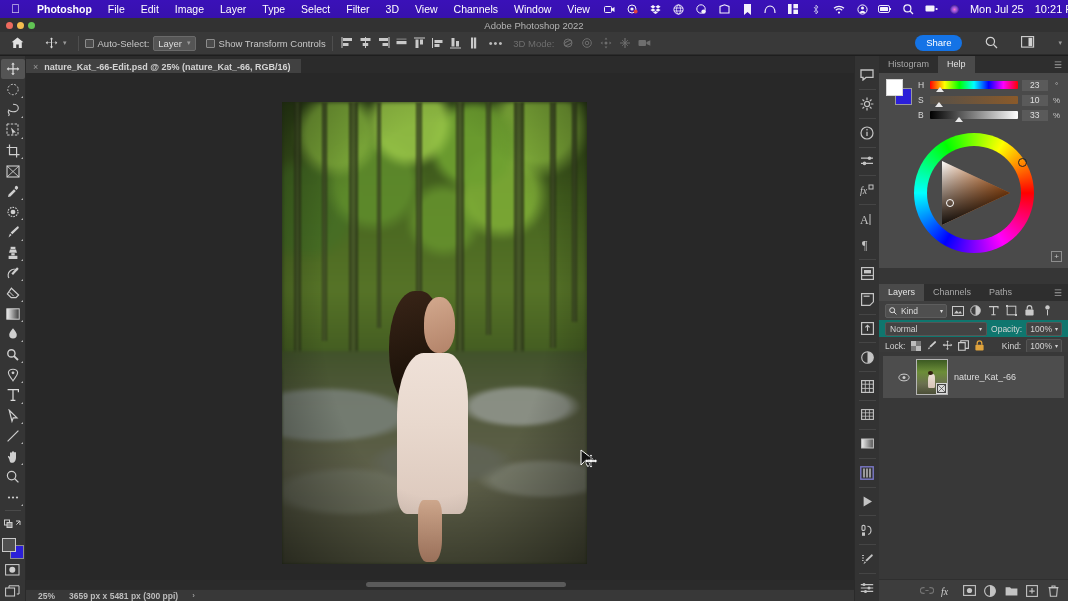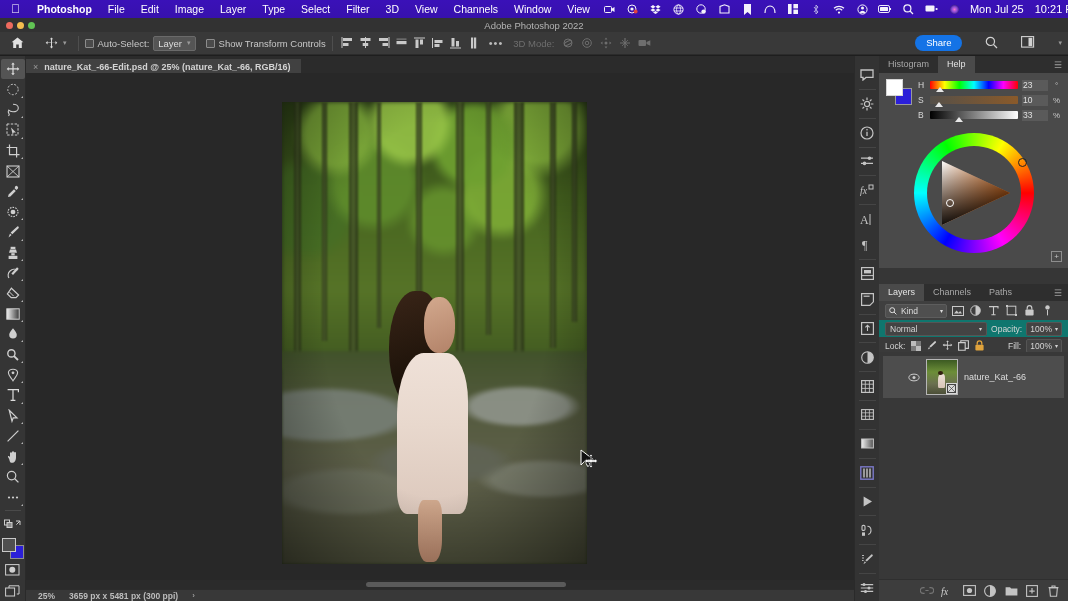--- a/index.html
+++ b/index.html
@@ -260,21 +260,21 @@
   .strack.h { background: linear-gradient(90deg,#f00,#ff0,#0f0,#0ff,#00f,#f0f,#f00); }
   .strack.s { background: linear-gradient(90deg,#555049,#8a5a2a); }
   .strack.b { background: linear-gradient(90deg,#000,#fff); }
   .sthumb {
     position: absolute; top: 6px; width: 0; height: 0; margin-left: -4px;
     border-left: 4px solid transparent; border-right: 4px solid transparent;
     border-bottom: 5px solid #e8e8e8;
   }
   .sval {
     width: 26px; height: 11px; background: #5a5a5a; color: #e0e0e0;
-    font-size: 8.5px; text-align: left; padding-left: 1px; line-height: 11px;
+    font-size: 8.5px; text-align: left; padding-left: 8px; line-height: 11px;
   }
   .sunit { width: 9px; color: #c8c8c8; font-size: 8px; text-align: center; }
 
   .wheelwrap { position: relative; height: 140px; background: #4a4a4a; }
   .wheel {
     position: absolute; left: 50%; top: 5px; transform: translateX(-50%);
     width: 120px; height: 120px;
   }
   .ring {
     position: absolute; inset: 0; border-radius: 50%;
@@ -329,21 +329,21 @@
   }
   .lrow3 {
     display: flex; align-items: center; gap: 5px; height: 17px;
     padding: 0 6px; font-size: 8.5px; color: #d5d5d5; background: #3a3a3a;
   }
   .lockicon { width: 11px; height: 13px; display:flex;align-items:center;justify-content:center;color:#ccc; }
 
   .layerlist { position: absolute; left: 0; right: 0; top: 68px; bottom: 22px; background: #383838; }
   .layer {
     display: flex; align-items: center; height: 42px; gap: 6px;
-    padding: 0 24px; background: #4d4d4d; margin: 4px 4px 0 4px;
+    padding: 0 14px; background: #4d4d4d; margin: 4px 4px 0 4px;
   }
   .eye { width: 13px; display: flex; align-items: center; justify-content: center; color: #ccc; }
   .lthumb {
     position: relative; width: 32px; height: 36px; border: 1px solid #b6b6b6;
     overflow: hidden; background: #2c3a1c;
   }
   .lthumb .badge {
     position: absolute; right: 0; bottom: 0; width: 11px; height: 11px;
     background: #d8d8d8; color: #333; font-size: 7px; line-height: 11px; text-align: center;
   }
@@ -1168,21 +1168,21 @@
               <path d="M0.6 2.6h6.6v7.6H0.6z" fill="none" stroke="#cdcdcd" stroke-width="1.1"></path>
               <path d="M2.8 2.6V0.8h7.6v7.6H7.2" fill="none" stroke="#cdcdcd" stroke-width="1.1"></path>
             </svg>
         </span>
         <span class="lockicon">
           <svg width="11" height="11" viewBox="0 0 11 11">
               <rect x="1.4" y="4.8" width="8.2" height="5.6" rx="1" fill="#e0a33c"></rect>
               <path d="M3.2 4.8V3.2a2.3 2.3 0 014.6 0v1.6" fill="none" stroke="#e0a33c" stroke-width="1.3"></path>
             </svg>
         </span>
-        <span style="margin-left:auto">Fill:</span>
+        <span style="margin-left:auto">Kind:</span>
         <span class="opacbox">
           <span>100%</span>
           <span class="cc" style="font-size:6px">▾</span>
         </span>
       </div>
 
       <div class="layerlist">
         <div class="layer">
           <span class="eye">
             <svg width="12" height="9" viewBox="0 0 12 9">

